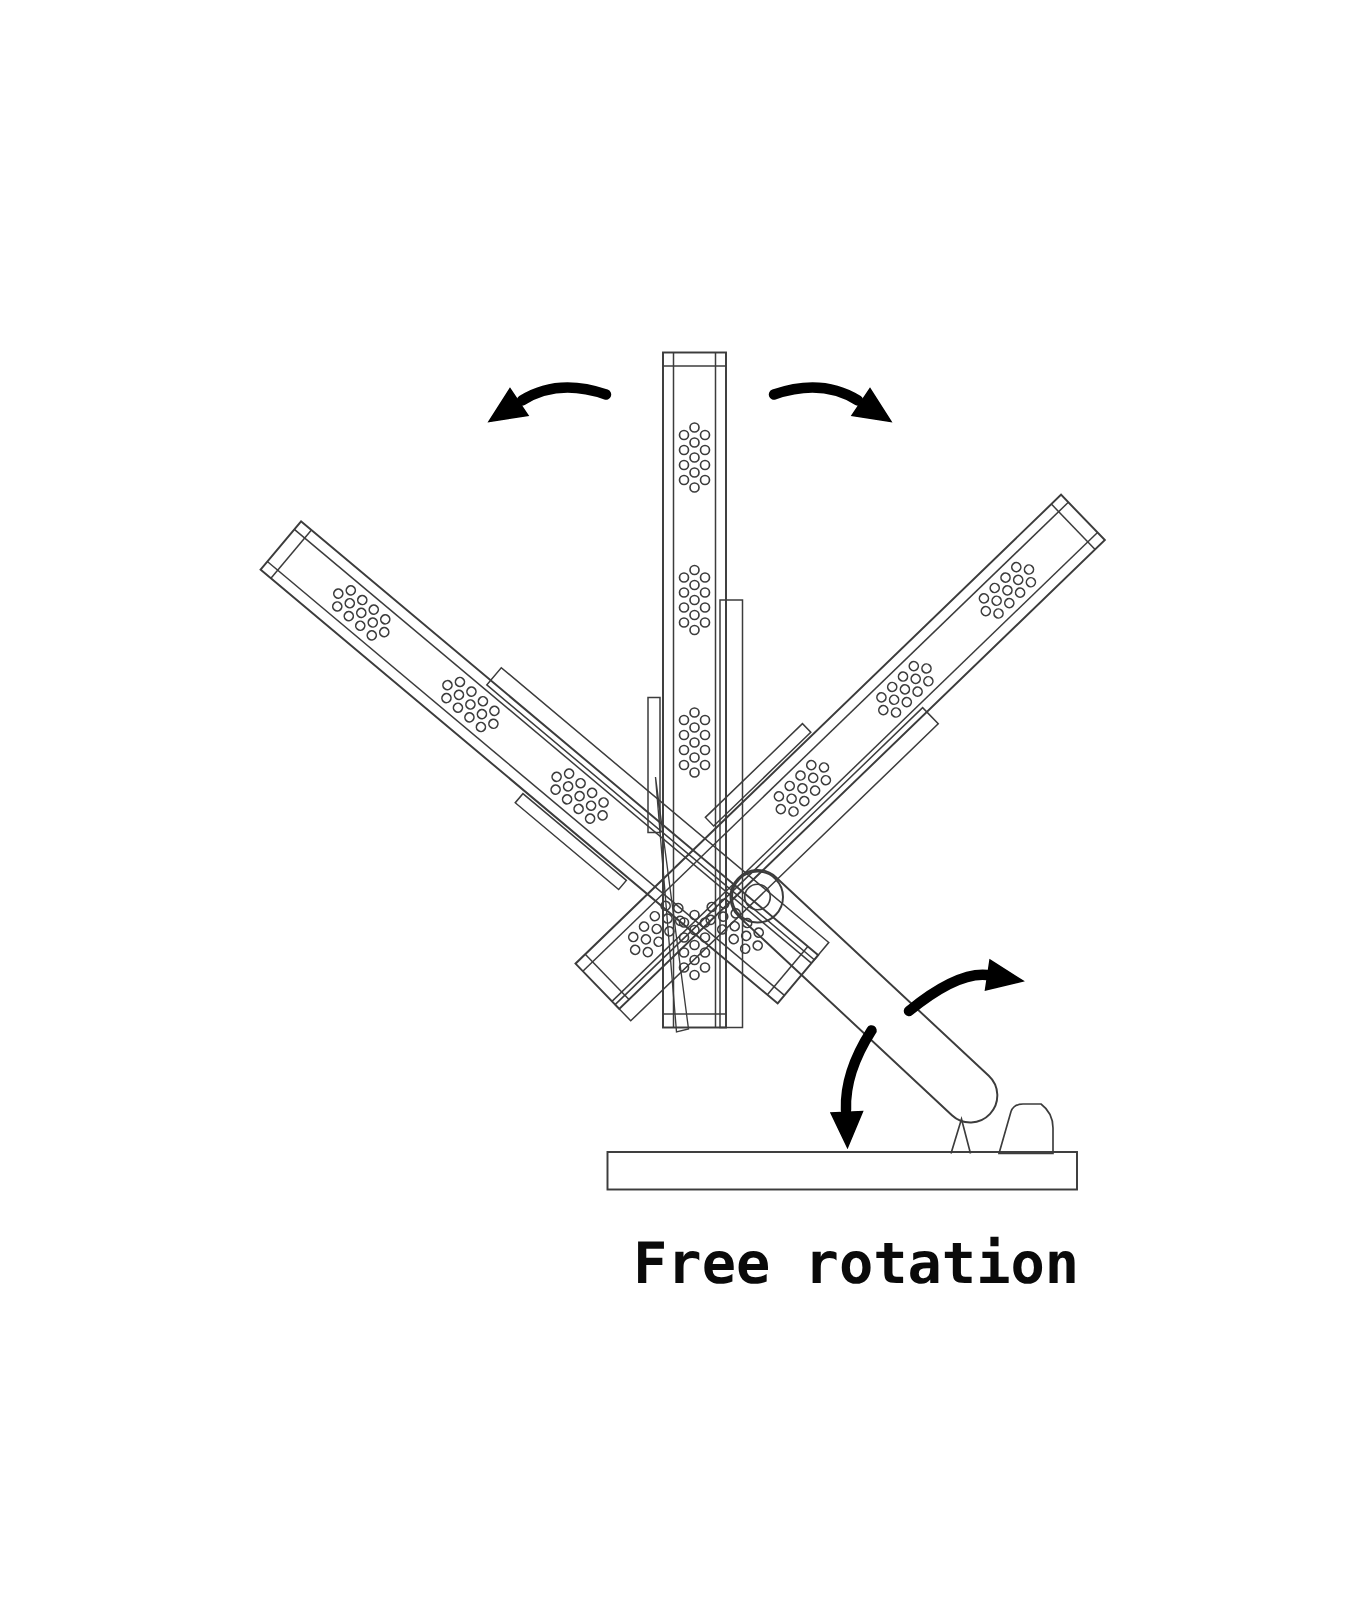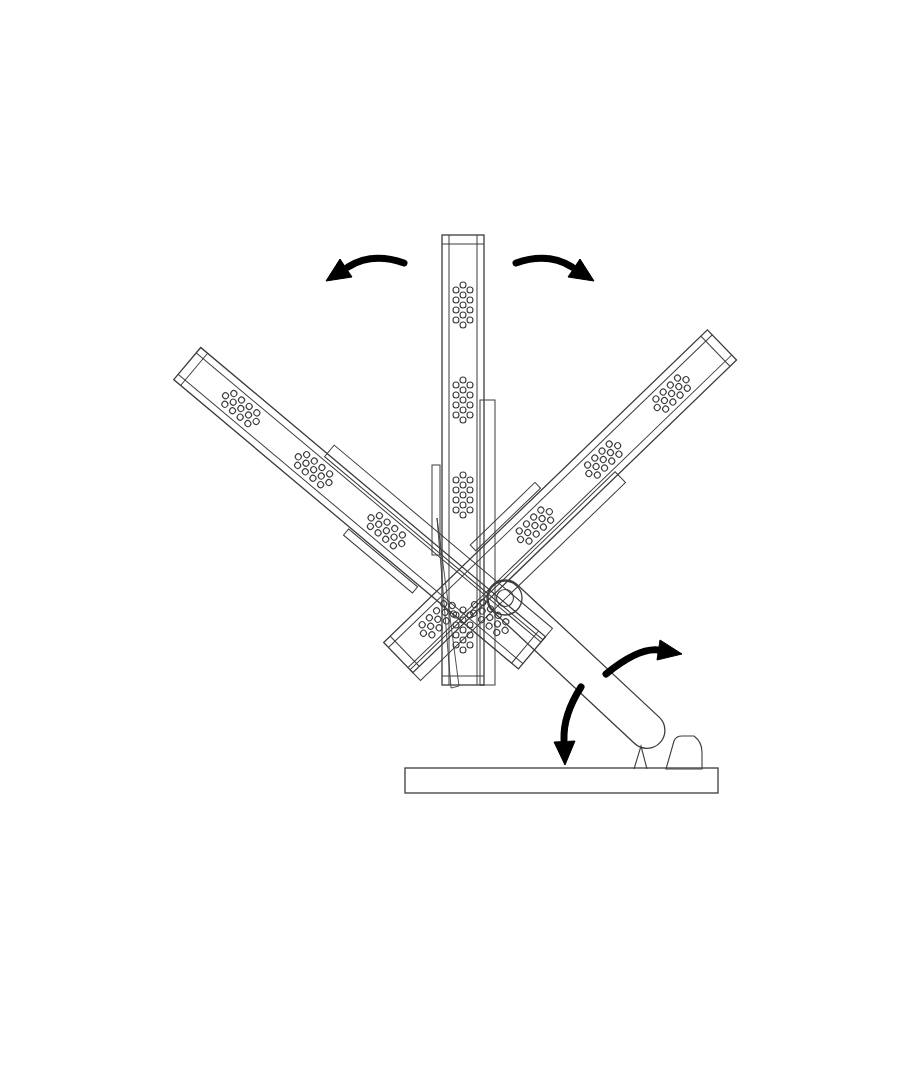--- a/index.html
+++ b/index.html
@@ -120,13 +120,14 @@
       <path d="M 606 674 Q 638 648 658 650" stroke-width="7" fill="none" stroke-linecap="round"></path>
       <polygon points="682,654 657,660 660,640" stroke-width="1"></polygon>
     </g>
 
     <g stroke="#000000" fill="#000000">
       <path d="M 581 687 Q 563 715 564 740" stroke-width="7" fill="none" stroke-linecap="round"></path>
       <polygon points="565,765 554,742 575,741" stroke-width="1"></polygon>
     </g>
   </svg>
 
+  <div class="caption">Free rotation</div>
 </div>
 
 </body></html>

